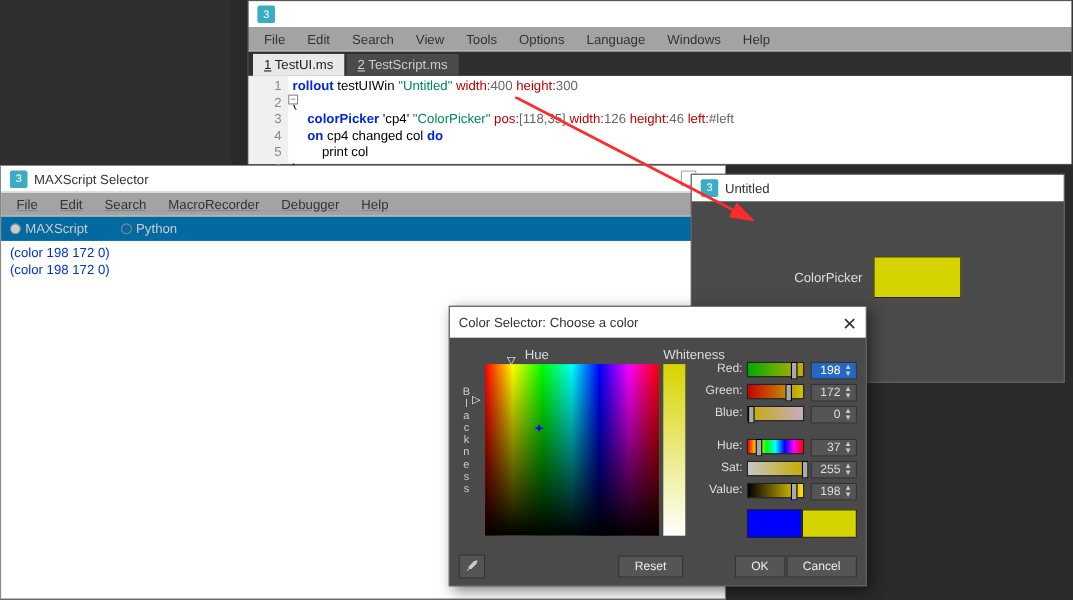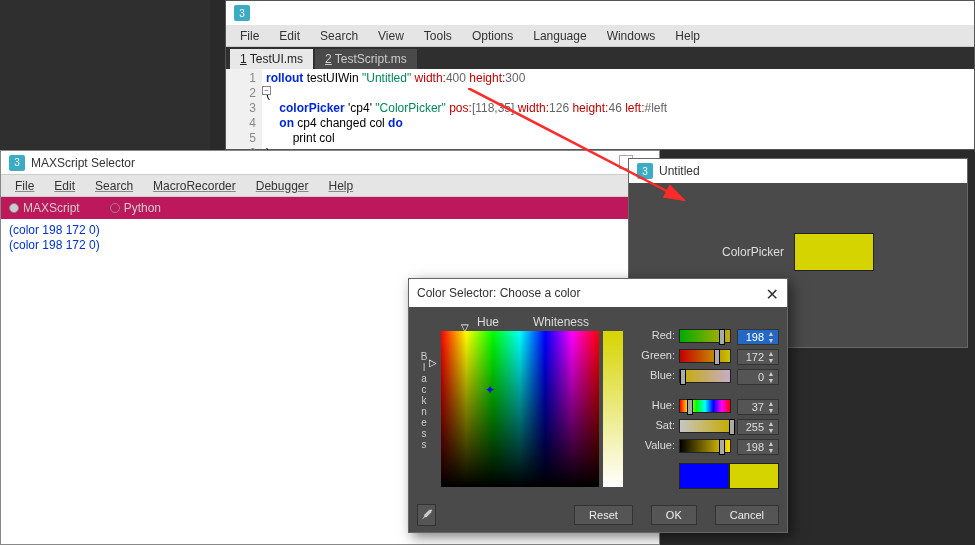--- a/index.html
+++ b/index.html
@@ -1,74 +1,74 @@
 <!DOCTYPE html>
 <html><head>
 <meta charset="utf-8">
 <style>
 *{margin:0;padding:0;box-sizing:border-box;font-family:"Segoe UI",Tahoma,sans-serif;font-size:12px;user-select:none}
 body{background:#2a2a2a;width:975px;height:545px;overflow:hidden;position:relative}
 .sidebar-dark{position:absolute;left:0;top:0;width:210px;height:150px;background:#2f2f2f}
 .editor-win{position:absolute;left:225px;top:0;width:750px;height:150px;background:#3a3a3a;border:1px solid #555}
 .titlebar{height:24px;background:#fff;display:flex;align-items:center;padding:0 8px;color:#333}
 .titlebar .icon-3{width:16px;height:16px;background:#3cabc4;color:#fff;display:flex;align-items:center;justify-content:center;font-size:10px;border-radius:2px;margin-right:6px}
-.menubar{height:22px;background:#e5e5e5;display:flex;align-items:center;padding:0 4px;color:#333;border-bottom:1px solid #ccc}
+.menubar{height:22px;background:#a3a3a3;display:flex;align-items:center;padding:0 4px;color:#333;border-bottom:1px solid #ccc}
 .menubar span{padding:0 10px;cursor:default}
 .tabbar{height:22px;background:#2f2f2f;display:flex;align-items:flex-end;padding:0 4px}
 .tab{padding:3px 10px;background:#4a4a4a;color:#ccc;margin-right:2px;font-size:11px}
 .tab.active{background:#e8e8e8;color:#222}
 .tab u{text-decoration:underline}
 .code-area{display:flex;background:#fff;height:calc(100% - 68px)}
 .gutter{width:36px;background:#f0f0f0;color:#888;text-align:right;padding:2px 6px 2px 2px;font-family:Consolas,monospace;font-size:12px;line-height:15px}
 .code{flex:1;padding:2px 4px;font-family:Consolas,monospace;font-size:12px;line-height:15px;white-space:pre;color:#000}
 .kw{color:#0027d8;font-weight:bold}
 .str{color:#00885a}
 .prop{color:#c00000}
 .num{color:#666}
 .fold{position:absolute;left:262px;top:86px;width:9px;height:9px;border:1px solid #888;background:#fff;font-size:8px;line-height:7px;text-align:center;color:#555}
 .listener-win{position:absolute;left:0;top:150px;width:660px;height:395px;background:#fff;border:1px solid #888}
 .listener-win .titlebar{border-bottom:1px solid #ccc}
 .listener-win .menubar span{text-decoration:underline;text-decoration-color:#888}
-.listener-tabs{height:22px;background:#be185d;display:flex;align-items:center;padding:0 8px;color:#ccc}
+.listener-tabs{height:22px;background:#0369a1;display:flex;align-items:center;padding:0 8px;color:#ccc}
 .radio{width:10px;height:10px;border-radius:50%;border:1px solid #888;margin-right:4px;display:inline-block}
 .radio.on{background:#ccc}
 .listener-tabs .opt{display:flex;align-items:center;margin-right:30px}
 .listener-out{padding:4px 8px;font-family:Consolas,monospace;font-size:12px;line-height:15px;color:#0033cc}
 .sqbtn{position:absolute;right:26px;top:4px;width:14px;height:14px;border:1px solid #aaa}
 .untitled-win{position:absolute;left:628px;top:158px;width:340px;height:190px;background:#4a4a4a;border:1px solid #666}
 .untitled-win .titlebar{background:#fff}
 .cp-row{display:flex;align-items:center;justify-content:center;gap:10px;margin-top:50px}
 .cp-label{color:#ddd}
 .cp-swatch{width:80px;height:38px;background:#d6d400;border:1px solid #222}
 .color-dlg{position:absolute;left:408px;top:278px;width:380px;height:255px;background:#4a4a4a;border:1px solid #666;box-shadow:4px 4px 12px rgba(0,0,0,.5)}
 .color-dlg .titlebar{background:#fff;height:28px;font-size:13px;position:relative}
 .color-dlg .close{position:absolute;right:8px;top:6px;font-size:16px;color:#333;cursor:pointer}
 .cd-body{padding:8px;color:#ddd;position:relative;height:calc(100% - 28px)}
-.huewhite{display:flex;gap:34px;margin-left:60px;font-size:11px}
+.huewhite{display:flex;gap:104px;margin-left:60px;font-size:11px}
 .hv-area{position:absolute;left:32px;top:24px;width:158px;height:156px;background:linear-gradient(to bottom,rgba(0,0,0,0) 0%,#000 100%),linear-gradient(to right,red 0%,yellow 16%,lime 33%,cyan 50%,blue 66%,magenta 83%,red 100%)}
 .cross{position:absolute;left:44px;top:52px;color:#00f;font-size:12px;pointer-events:none}
 .blk-label{position:absolute;left:8px;top:44px;width:14px;color:#ccc;font-size:10px;text-align:center;line-height:11px}
 .tri-top{position:absolute;left:52px;top:15px;color:#fff;font-size:10px}
 .tri-left{position:absolute;left:20px;top:50px;color:#fff;font-size:10px}
 .white-bar{position:absolute;left:194px;top:24px;width:20px;height:156px;background:linear-gradient(to bottom,#d6d400 0%,#fff 100%)}
 .fields{position:absolute;left:224px;top:22px;right:8px}
 .frow{display:flex;margin-bottom:2px;height:18px}
 .frow .lab{width:42px;text-align:right;color:#ddd;margin-right:4px;font-size:11px}
 .frow .bar{flex:1;height:14px;border:1px solid #222;position:relative}
 .frow .thumb{position:absolute;top:-1px;width:6px;height:16px;background:#aaa;border:1px solid #000}
 .frow .spin{width:42px;height:16px;margin-left:6px;display:flex;align-items:center;background:#555;border:1px solid #333;position:relative}
 .frow .spin.sel{background:#2568c4;color:#fff}
 .frow .spin input{width:28px;background:transparent;border:0;color:inherit;font-size:11px;text-align:right;padding-right:2px}
 .frow .spin .ar{width:10px;font-size:7px;line-height:7px;color:#ccc;text-align:center}
 .gap{height:10px}
 .preview-row{display:flex;margin-top:6px;margin-left:46px}
 .prev{width:80px;height:26px;border:1px solid #222}
 .cd-foot{position:absolute;bottom:6px;left:8px;right:8px;display:flex;align-items:center}
 .eyedrop{width:24px;height:22px;background:#555;border:1px solid #333;display:flex;align-items:center;justify-content:center;color:#ccc}
-.btn{padding:3px 14px;background:#555;color:#eee;border:1px solid #333;margin-left:18px;font-size:11px}
+.btn{padding:3px 14px;background:#555;color:#eee;border:1px solid #333;margin-left:1px;font-size:11px}
 .arrow{position:absolute;left:468px;top:88px;width:230px;height:120px;pointer-events:none}
 </style>
 </head>
 <body>
 
 <div class="sidebar-dark"></div>
 
 <div class="editor-win">
   <div class="titlebar">
     <span class="icon-3">3</span>

